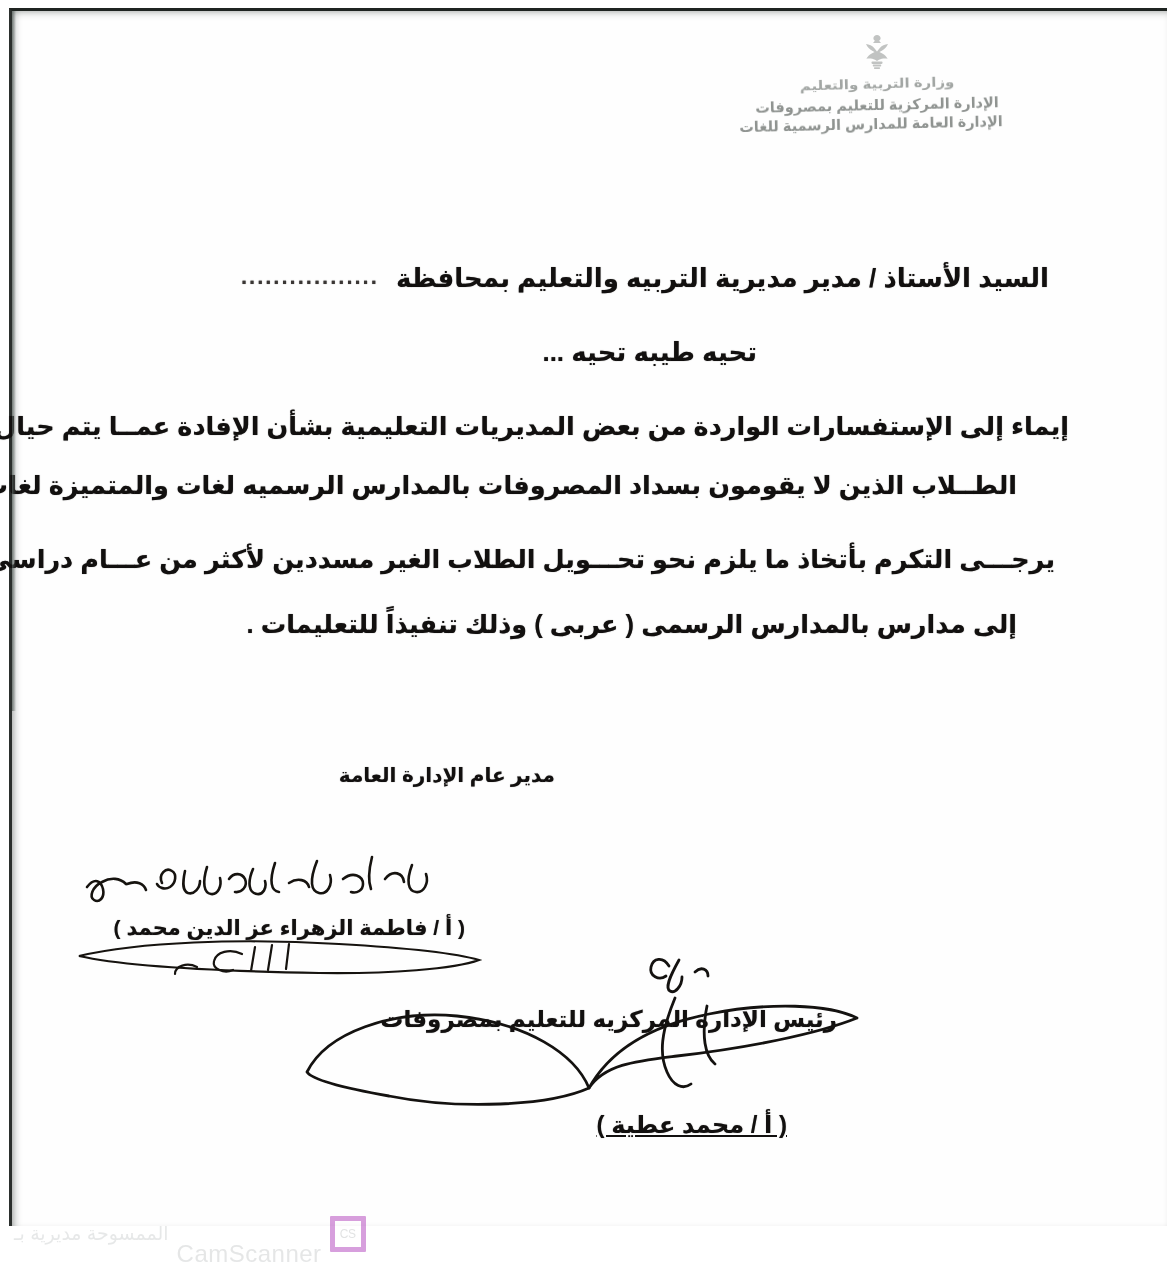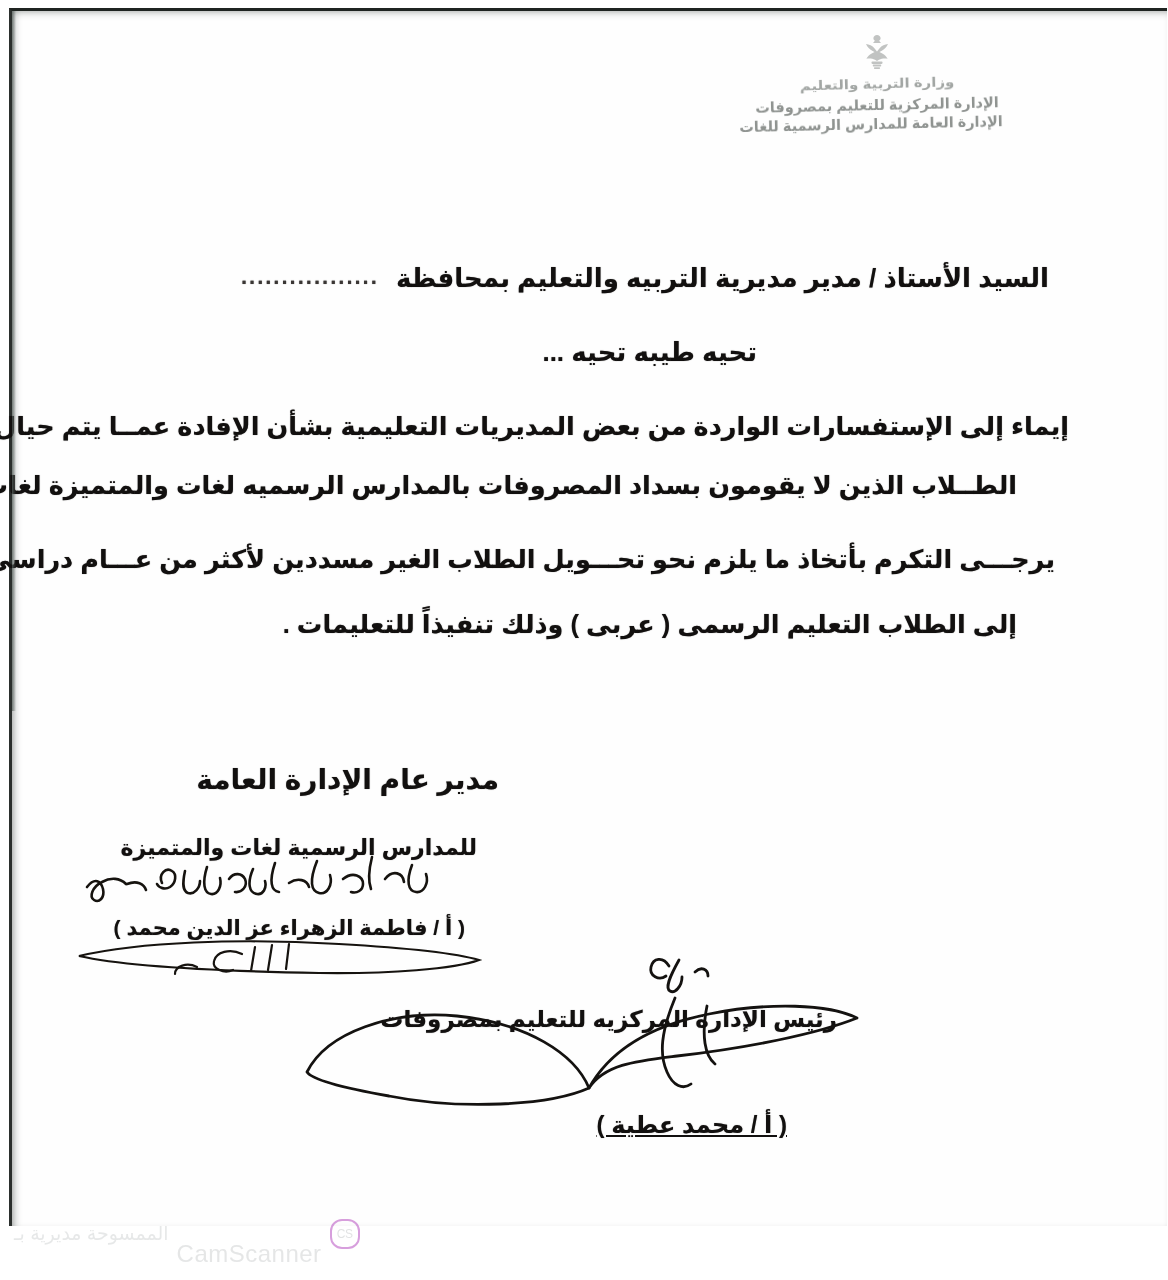--- a/index.html
+++ b/index.html
@@ -115,43 +115,43 @@
   }
   .p1l1 { right: 98px; top: 400px; }
   .p1l2 { right: 150px; top: 459px; }
   .p2l1 { right: 112px; top: 533px; }
   .p2l2 { right: 150px; top: 598px; }
   .closing { right: 316px; top: 670px; font-size: 25.5px; }
 
   
   .sig-block { position: absolute; color: #12100f; font-weight: 700; white-space: nowrap;
                text-shadow: 0 0 1px rgba(25,22,20,0.5); }
-  .sig1-title1 { right: 668px; top: 752px; font-size: 28px; }
+  .sig1-title1 { right: 612px; top: 752px; font-size: 20px; }
   .sig1-title2 { right: 690px; top: 824px; font-size: 22px; }
   .sig1-name   { right: 702px; top: 905px; font-size: 21px; }
 
   .sig2-title  { right: 330px; top: 995px; font-size: 23px; }
   .sig2-name   { right: 380px; top: 1100px; font-size: 24px; text-decoration: underline; }
 
   .handwriting { position: absolute; pointer-events: none; }
 
   
   .watermark {
     position: absolute;
     left: 14px;
     bottom: 12px;
     display: flex;
     align-items: center;
     gap: 8px;
     opacity: 0.42;
   }
   .cs-logo {
     width: 26px; height: 26px;
-    border: 2px solid #a21caf;
-    border-radius: 12px;
+    border: 5px solid #a21caf;
+    border-radius: 1px;
     display: flex; align-items: center; justify-content: center;
     font-size: 12px; font-weight: 400; color: #b9bcbd;
     font-family: "Liberation Sans", sans-serif;
     letter-spacing: -0.5px;
   }
   .cs-text {
     font-size: 24px;
     color: #c2c5c6;
     font-family: "Liberation Sans", sans-serif;
     letter-spacing: 0.5px;
@@ -190,25 +190,24 @@
       <span>السيد الأستاذ / مدير مديرية التربيه والتعليم بمحافظة</span>
       <span class="dots-fill">.................</span>
     </div>
 
     <div class="body-text greeting">تحيه طيبه تحيه ...</div>
 
     <div class="para p1l1">إيماء إلى الإستفسارات الواردة من بعض المديريات التعليمية بشأن الإفادة عمــا يتم حيال</div>
     <div class="para p1l2">الطــلاب الذين لا يقومون بسداد المصروفات بالمدارس الرسميه لغات والمتميزة لغات .</div>
 
     <div class="para p2l1">يرجـــى التكرم بأتخاذ ما يلزم نحو تحـــويل الطلاب الغير مسددين لأكثر من عـــام دراسى</div>
-    <div class="para p2l2">إلى الطلاب التعليم الرسمى ( عربى ) وذلك تنفيذاً للتعليمات .</div>
+    <div class="para p2l2">إلى مدارس بالمدارس الرسمى ( عربى ) وذلك تنفيذاً للتعليمات .</div>
 
 
     <div class="sig-block sig1-title1">مدير عام الإدارة العامة</div>
-    <div class="sig-block sig1-title2">للمدارس الرسمية لغات والمتميزة</div>
 
     <svg class="handwriting" style="left:55px; top:838px;" width="420" height="135" viewBox="0 0 420 135">
       <g fill="none" stroke="#16130f" stroke-width="2.6" stroke-linecap="round" stroke-linejoin="round">
         <path d="M20 38 c8 -10 14 -6 16 2 c2 9 -4 14 -9 11 c-5 -3 -2 -13 8 -18 c9 -5 18 -4 24 2"></path>
         <path d="M60 35 c10 -4 17 0 19 6"></path>
         <path d="M95 34 c-4 -9 4 -16 10 -12 c5 3 4 12 -2 16 c-5 3 -11 1 -13 -3"></path>
         <path d="M118 22 c-3 14 -2 20 3 22 c6 2 12 -5 12 -12"></path>
         <path d="M140 18 c-5 16 -3 26 4 27 c7 1 11 -8 9 -16"></path>
         <path d="M162 30 c5 -7 13 -6 16 0 c3 7 -3 14 -10 13"></path>
         <path d="M186 20 c-6 14 -4 24 4 25 c6 1 10 -6 8 -13"></path>

